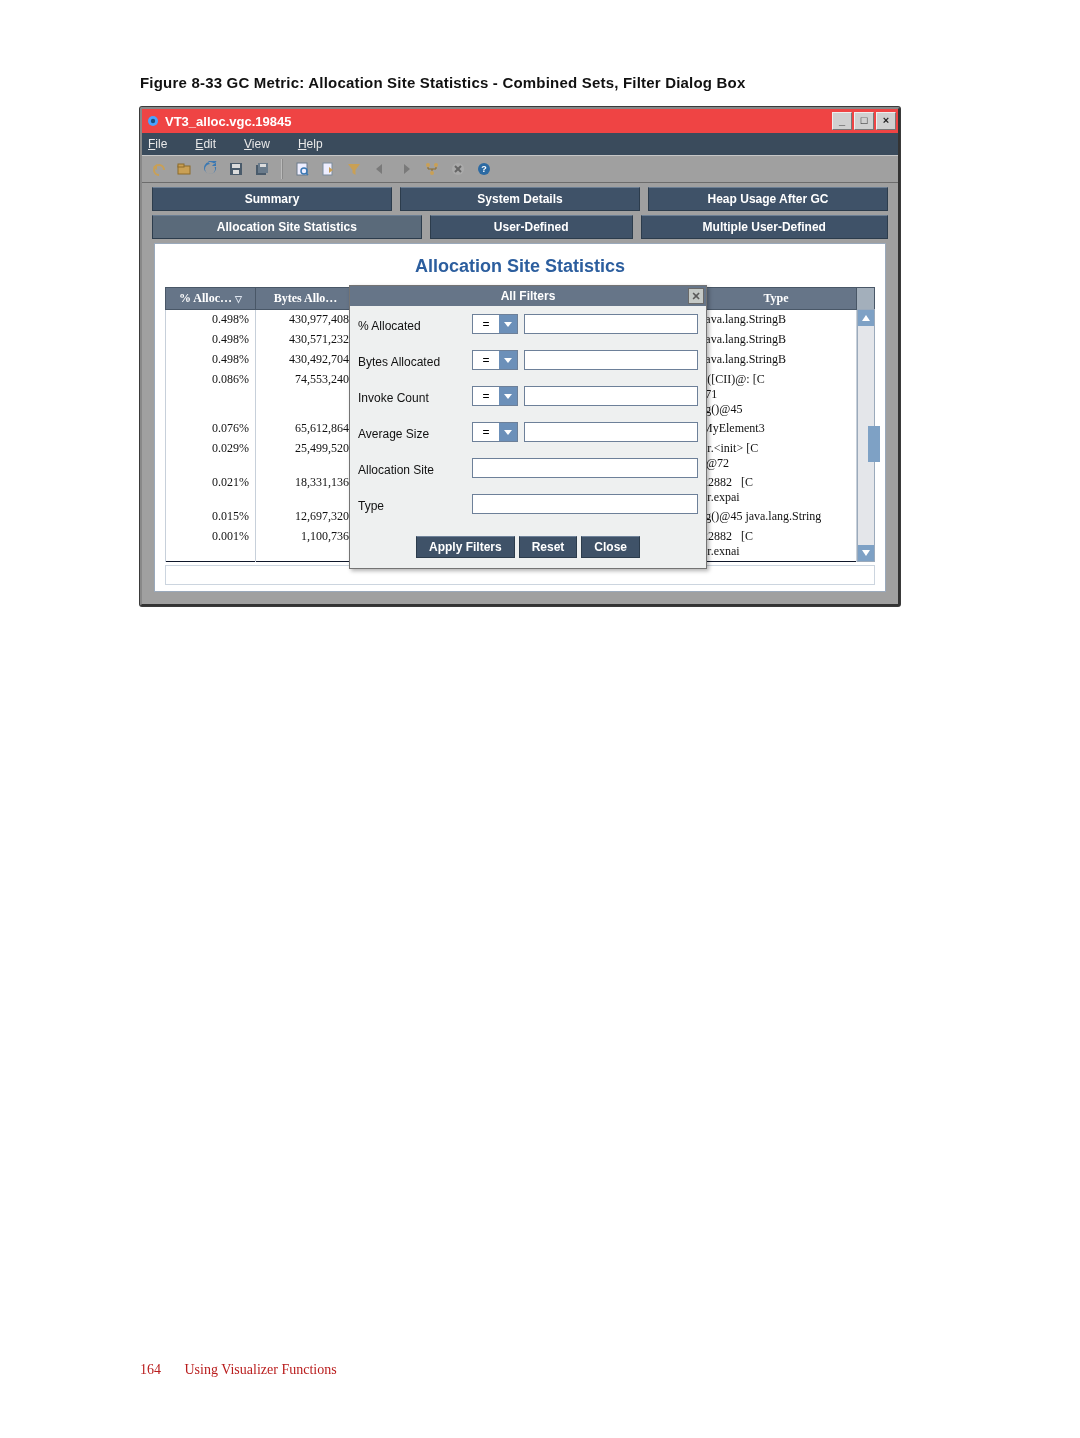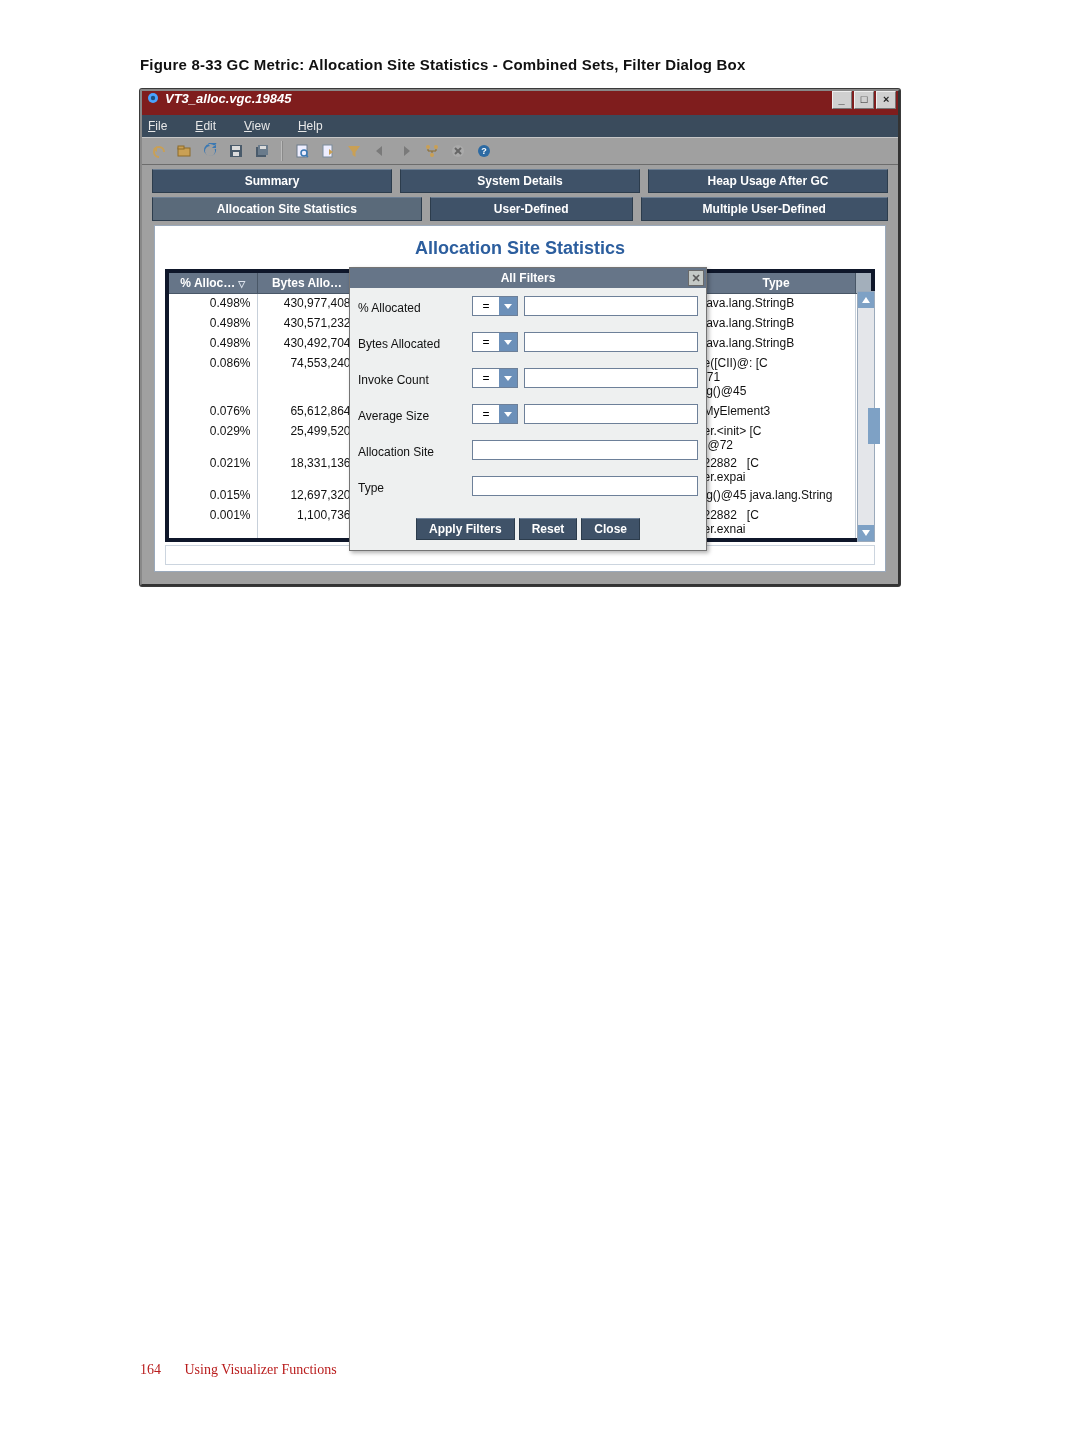--- a/index.html
+++ b/index.html
@@ -5,49 +5,49 @@
   * { box-sizing: border-box; margin: 0; padding: 0; }
   body {
     background: #fff;
     font-family: Arial, Helvetica, sans-serif;
     width: 1080px;
     height: 1438px;
     position: relative;
   }
   .page {
     padding: 56px 140px 0 140px;
+    margin-top: 18px;
   }
   .caption {
     font-family: Arial, Helvetica, sans-serif;
     font-size: 15px;
     font-weight: bold;
     color: #111;
     margin: 0 0 16px 0;
     letter-spacing: 0.2px;
   }
   .window-frame {
     width: 760px;
     background: #949494;
     border: 2px solid #888;
     border-right-color: #333;
     border-bottom-color: #333;
     border-radius: 2px;
     overflow: hidden;
     box-shadow: 0 0 0 1px #3a3a3a;
   }
   .titlebar {
-    background: #7f1d1d;
+    background: #ef4444;
     display: flex;
-    align-items: flex-start;
+    align-items: center;
     height: 24px;
     padding: 0 2px 0 4px;
     color: #fff;
     font-size: 13px;
     font-weight: bold;
-    font-style: italic;
   }
   .titlebar .ti-icon {
     width: 14px; height: 14px; margin-right: 5px;
     display:inline-flex;align-items:center;justify-content:center;
   }
   .titlebar .spacer { flex:1; }
   .winbtns { display:flex; gap:2px; }
   .winbtn {
     width: 20px; height:18px;
     background:#d0d0d0;
@@ -123,21 +123,22 @@
     margin: 4px 0 10px 0;
   }
   .table-wrap {
     display:flex;
     position:relative;
   }
   .data-table {
     border-collapse:collapse;
     font-size:12px;
     color:#111;
-    border:4px solid #0f172a;
+    border:1px solid #0f172a;
+    font-family:Liberation Serif, serif;
   }
   .data-table th {
     background:#667588;
     color:#fff;
     font-size:12px;
     font-weight:bold;
     padding:3px 6px;
     border:1px solid #495767;
     text-align:center;
     white-space: nowrap;

